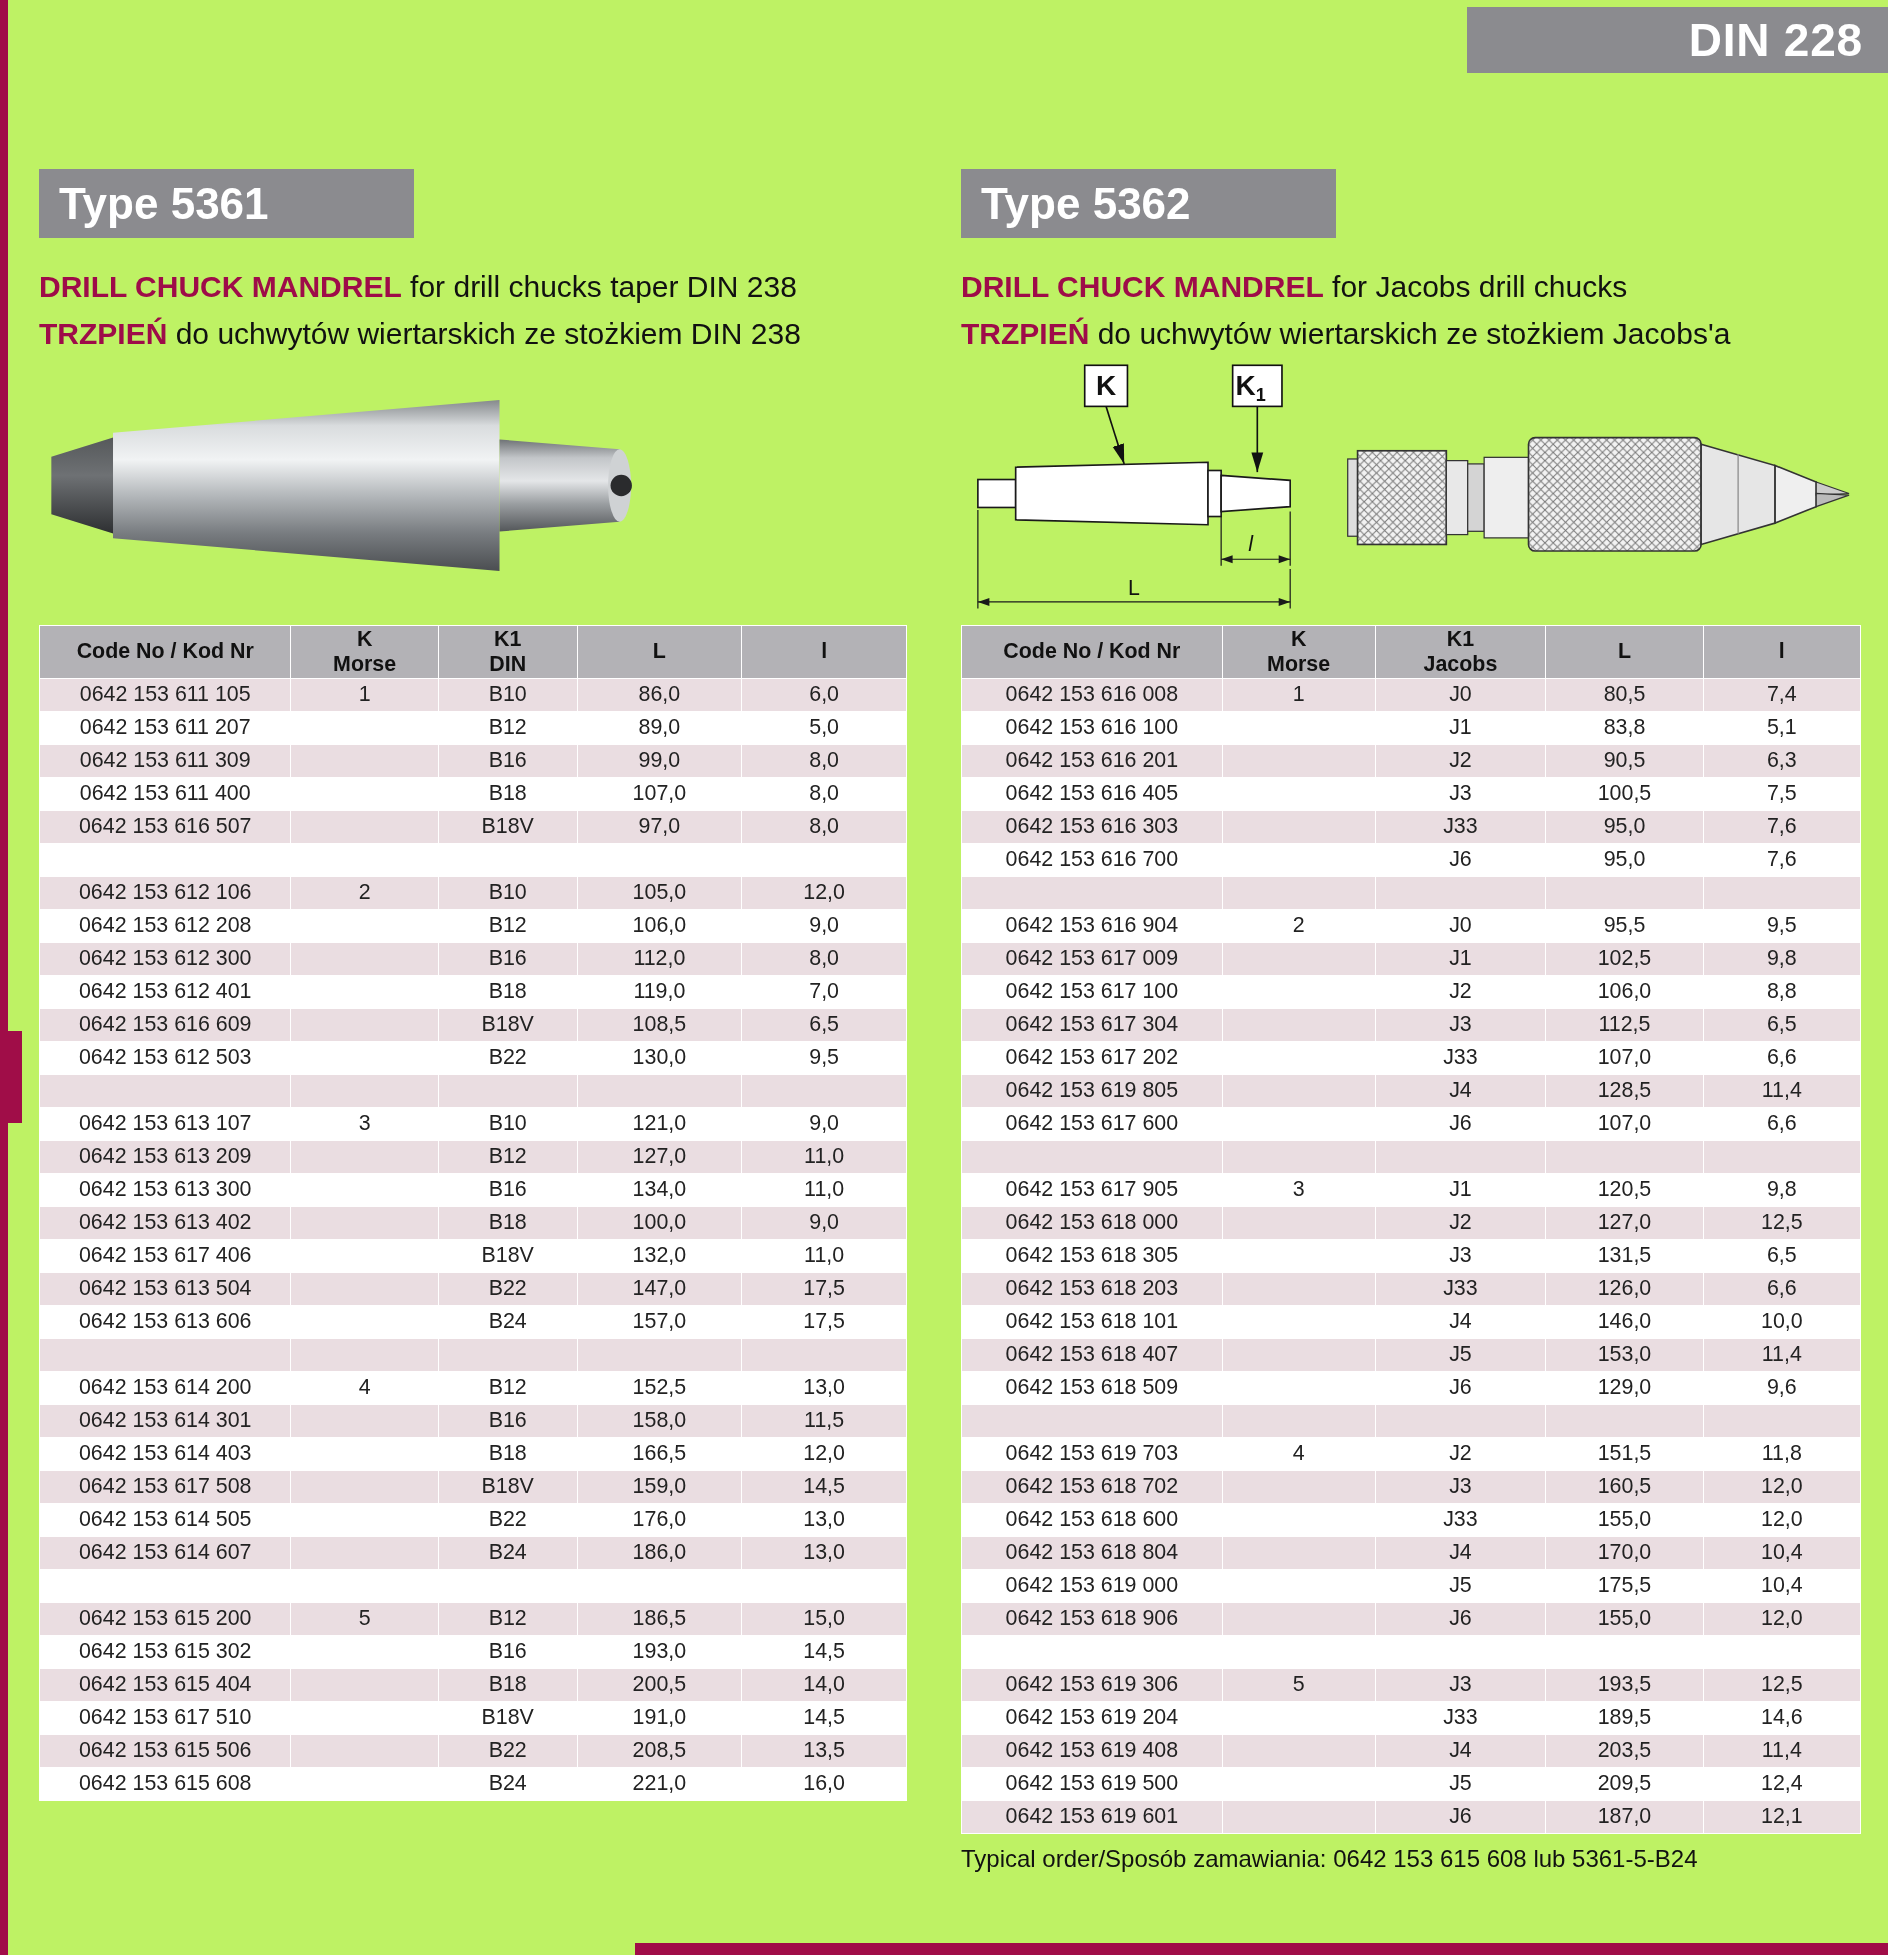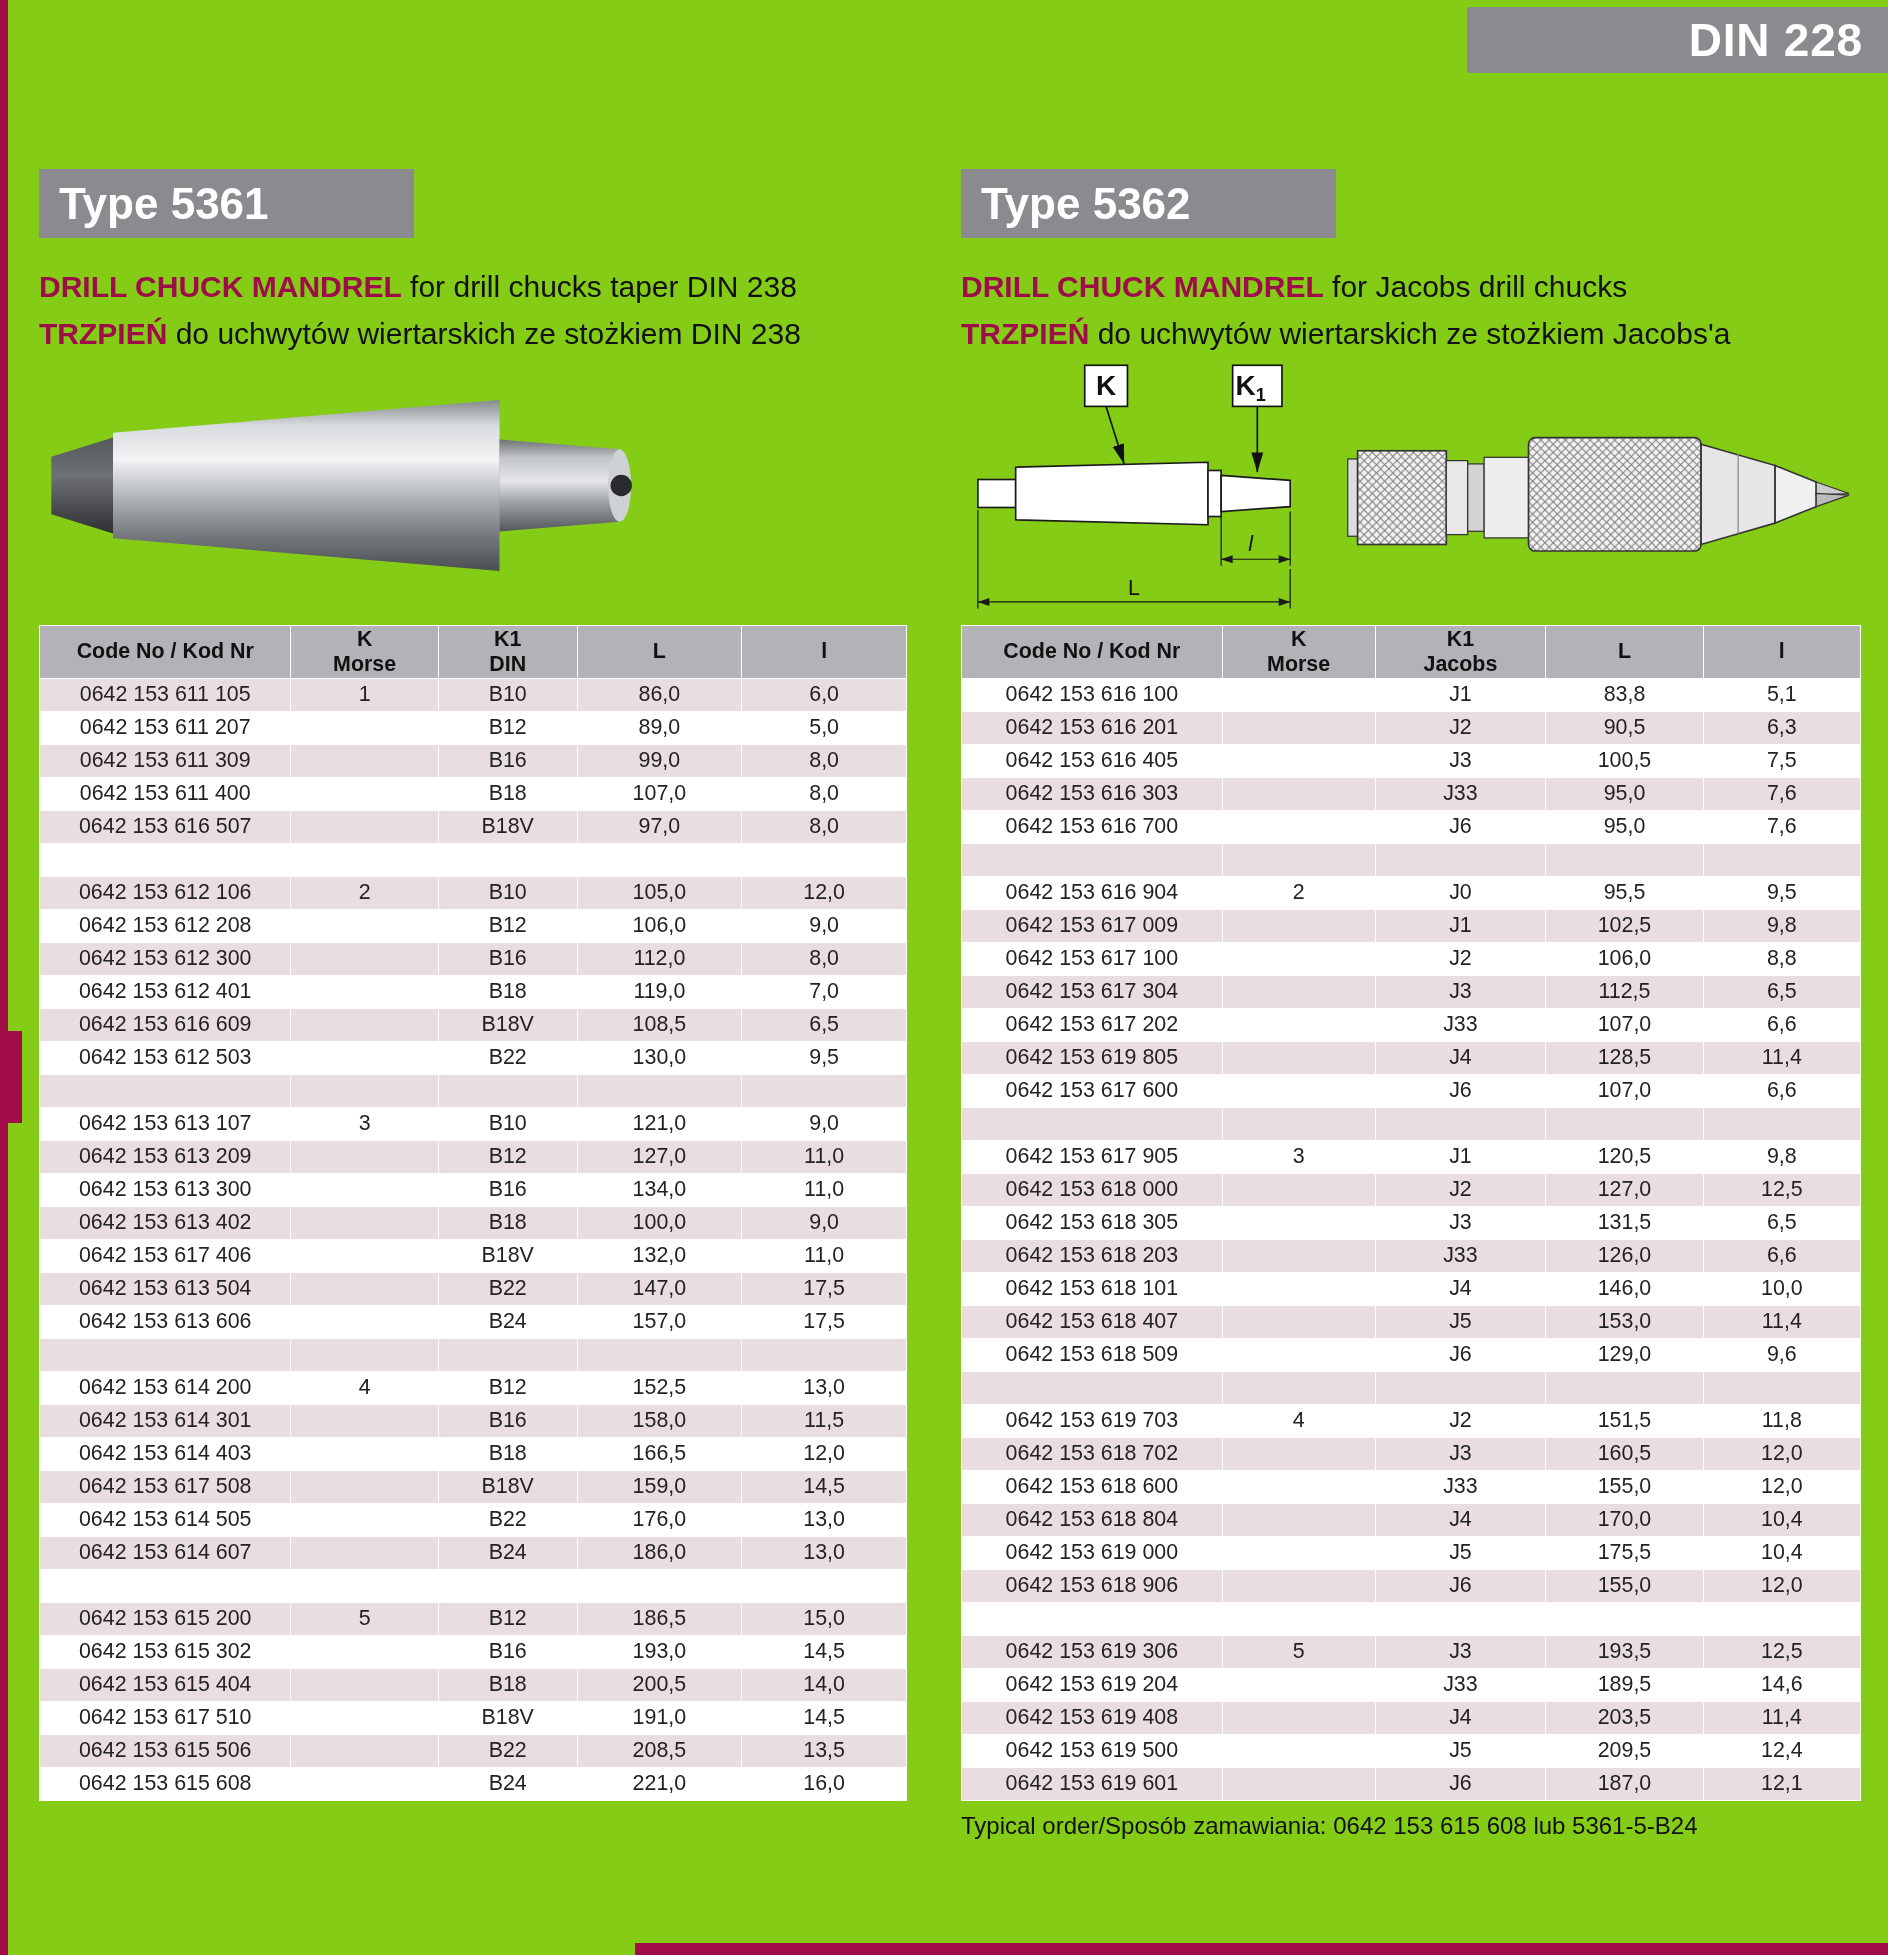--- a/index.html
+++ b/index.html
@@ -1,18 +1,18 @@
 <!DOCTYPE html>
 <html style="font-size:13px"><head>
 <meta charset="utf-8">
 <style>
   * { margin:0; padding:0; box-sizing:border-box; }
   html,body { background:#ffffff; }
   body { font-family:"Liberation Sans", sans-serif; color:#1a1a1a; }
-  .page { position:relative; width:1888px; height:1956px; background:#84cc16; overflow:hidden; }
+  .page { position:relative; width:1888px; height:1956px; background:#bef264; overflow:hidden; }
 
   .edge-stripe { position:absolute; left:0; top:0; width:8.2px; height:1956px; background:#a00d48; }
   .edge-tab { position:absolute; left:0; top:1031px; width:22px; height:92px; background:#a00d48; }
   .bottom-bar { position:absolute; left:635px; top:1943px; width:1253px; height:13px; background:#a00d48; }
 
   .din-box { position:absolute; left:1467px; top:6.6px; width:421px; height:66px; background:#8b8b8f;
              color:#ffffff; font-size:46px; font-weight:bold; display:flex; align-items:center;
              justify-content:flex-end; padding-right:25px; letter-spacing:0.8px; }
 
   .col { position:absolute; top:169px; }
@@ -443,20 +443,27 @@
           </th>
           <th>
             <div>K1</div>
             <div>Jacobs</div>
           </th>
           <th>L</th>
           <th>l</th>
         </tr>
       </thead>
       <tbody>
+          <tr class="odd">
+            <td>0642 153 616 008</td>
+            <td>1</td>
+            <td>J0</td>
+            <td>80,5</td>
+            <td>7,4</td>
+          </tr>
           <tr class="even">
             <td>0642 153 616 100</td>
             <td></td>
             <td>J1</td>
             <td>83,8</td>
             <td>5,1</td>
           </tr>
           <tr class="odd">
             <td>0642 153 616 201</td>
             <td></td>

